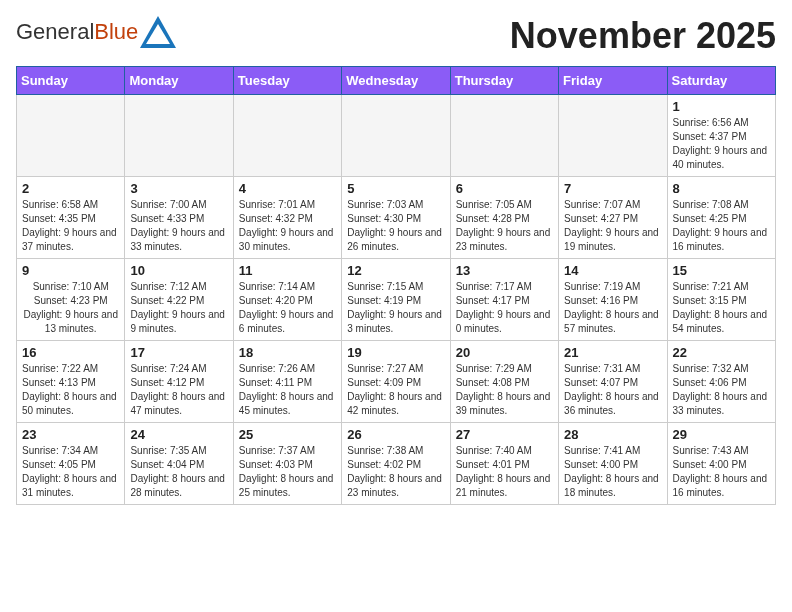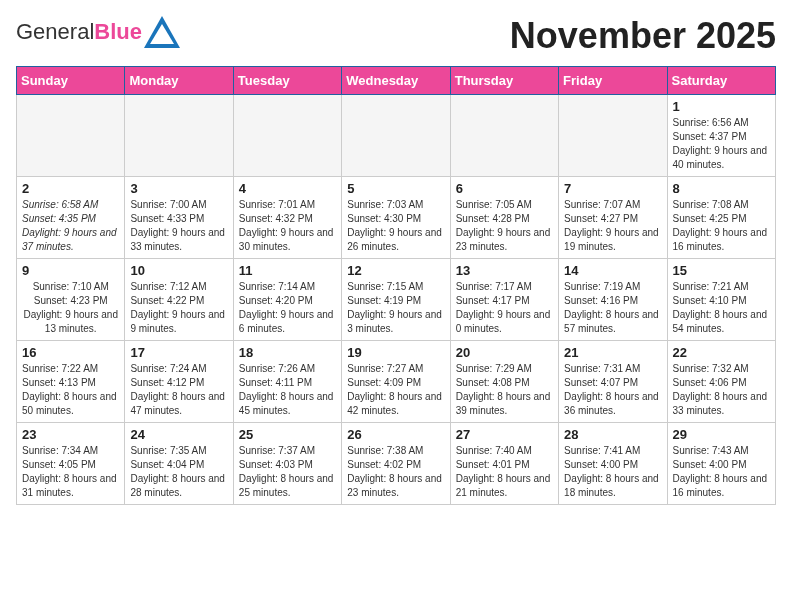--- a/index.html
+++ b/index.html
@@ -34,21 +34,21 @@
       font-size: 15px;
       color: #444;
       margin-top: 2px;
     }
     .calendar {
       width: 100%;
       border-collapse: collapse;
       border: 1px solid #ccc;
     }
     .calendar th {
-      background: #ec4899;
+      background: #8b5cf6;
       color: #fff;
       font-size: 13px;
       font-weight: bold;
       padding: 6px 4px;
       text-align: left;
       border: 1px solid #2060a0;
     }
     .calendar td {
       border: 1px solid #ccc;
       vertical-align: top;
@@ -77,21 +77,21 @@
       border-bottom: 1px solid #ccc;
     }
   </style>
 </head>
 <body>
 
 <div class="header-area">
   <div class="logo">
     <div style="display:flex; align-items:center; gap:2px;">
       <div style="font-size:22px; color:#333; line-height:1.1;">
-        <span style="color:#333; font-weight:normal;">General</span><span style="color:#ec4899; font-weight:bold;">Blue</span>
+        <span style="color:#333; font-weight:normal;">General</span><span style="color:#c2410c; font-weight:normal;">Blue</span>
       </div>
       <svg width="36" height="32" viewBox="0 0 36 32">
         <polygon points="18,0 36,32 0,32" fill="#1a75bb"></polygon>
         <polygon points="18,8 30,28 6,28" fill="#fff"></polygon>
       </svg>
     </div>
   </div>
   <div class="title-area">
     <div class="month-title">November 2025</div>
   </div>
@@ -120,21 +120,21 @@
         <td>
           <span class="day-num">1</span>
           <div class="day-info" style="white-space: pre-line;">Sunrise: 6:56 AM
 Sunset: 4:37 PM
 Daylight: 9 hours and 40 minutes.</div>
         </td>
       </tr>
       <tr>
         <td>
           <span class="day-num">2</span>
-          <div class="day-info" style="white-space: pre-line; font-style: italic;">Sunrise: 6:58 AM
+          <div class="day-info" style="white-space: pre-line;">Sunrise: 6:58 AM
 Sunset: 4:35 PM
 Daylight: 9 hours and 37 minutes.</div>
         </td>
         <td>
           <span class="day-num">3</span>
           <div class="day-info" style="white-space: pre-line;">Sunrise: 7:00 AM
 Sunset: 4:33 PM
 Daylight: 9 hours and 33 minutes.</div>
         </td>
         <td>
@@ -201,21 +201,21 @@
         </td>
         <td>
           <span class="day-num">14</span>
           <div class="day-info" style="white-space: pre-line;">Sunrise: 7:19 AM
 Sunset: 4:16 PM
 Daylight: 8 hours and 57 minutes.</div>
         </td>
         <td>
           <span class="day-num">15</span>
           <div class="day-info" style="white-space: pre-line;">Sunrise: 7:21 AM
-Sunset: 4:10 PM
+Sunset: 3:15 PM
 Daylight: 8 hours and 54 minutes.</div>
         </td>
       </tr>
       <tr>
         <td>
           <span class="day-num">16</span>
           <div class="day-info" style="white-space: pre-line;">Sunrise: 7:22 AM
 Sunset: 4:13 PM
 Daylight: 8 hours and 50 minutes.</div>
         </td>

